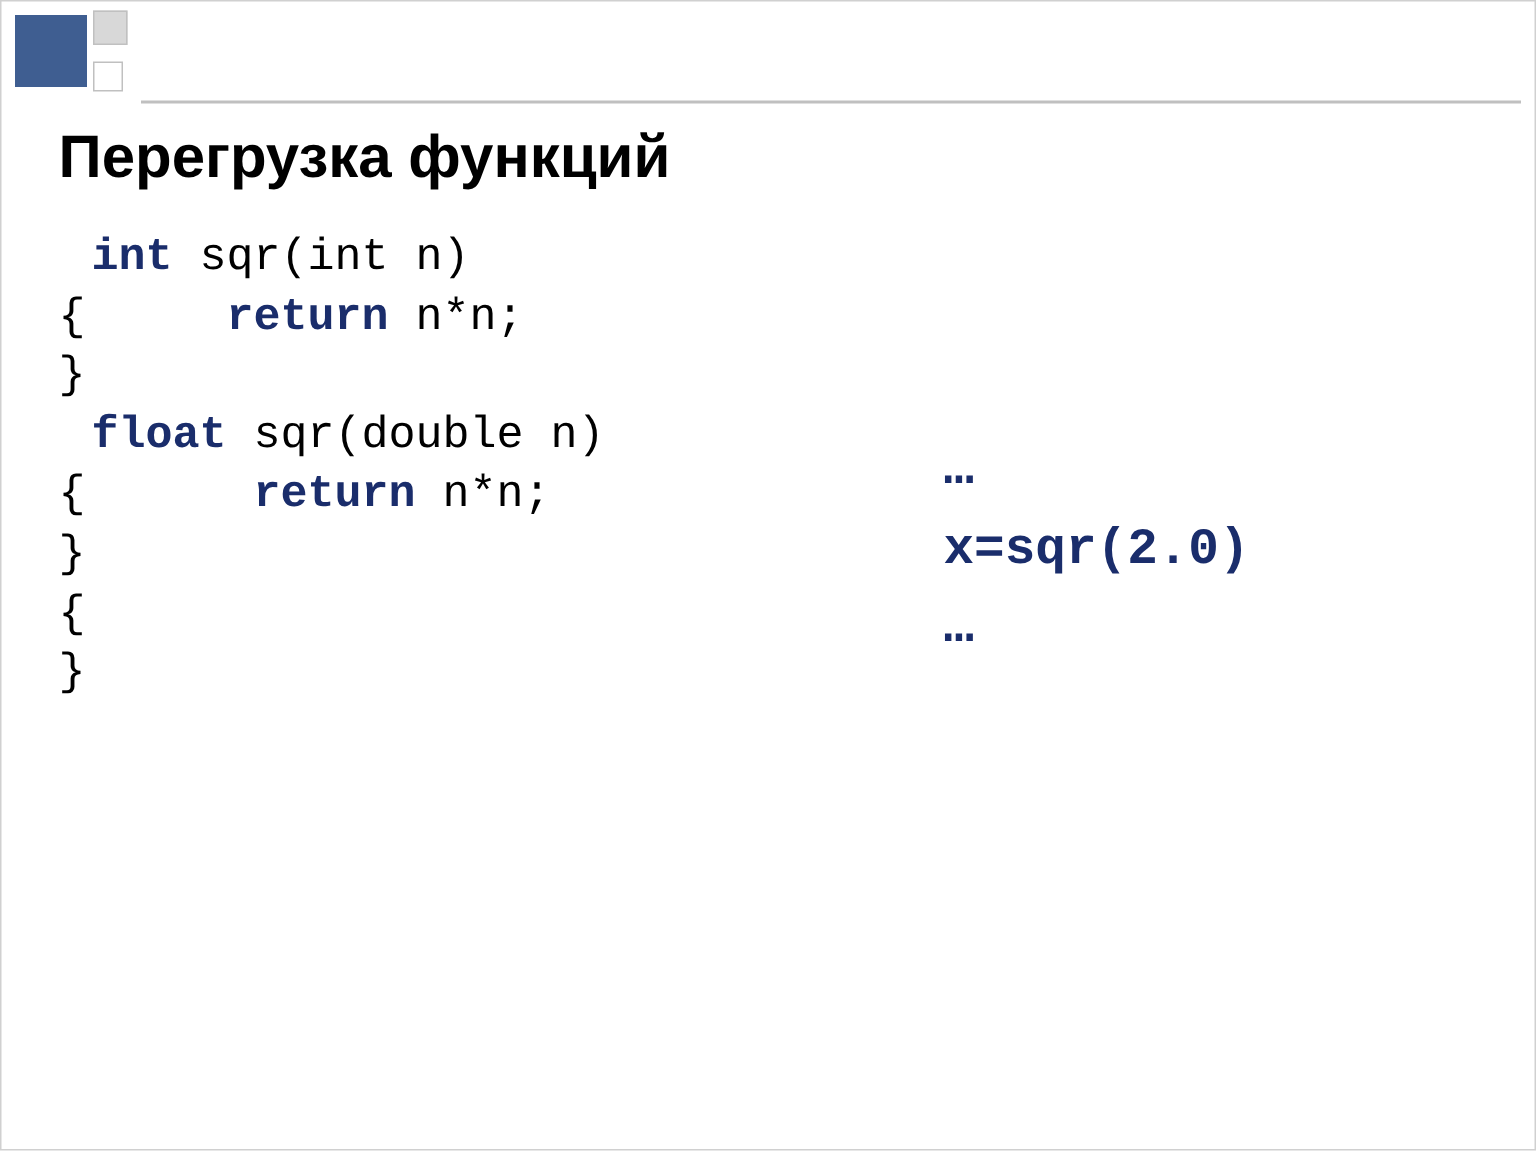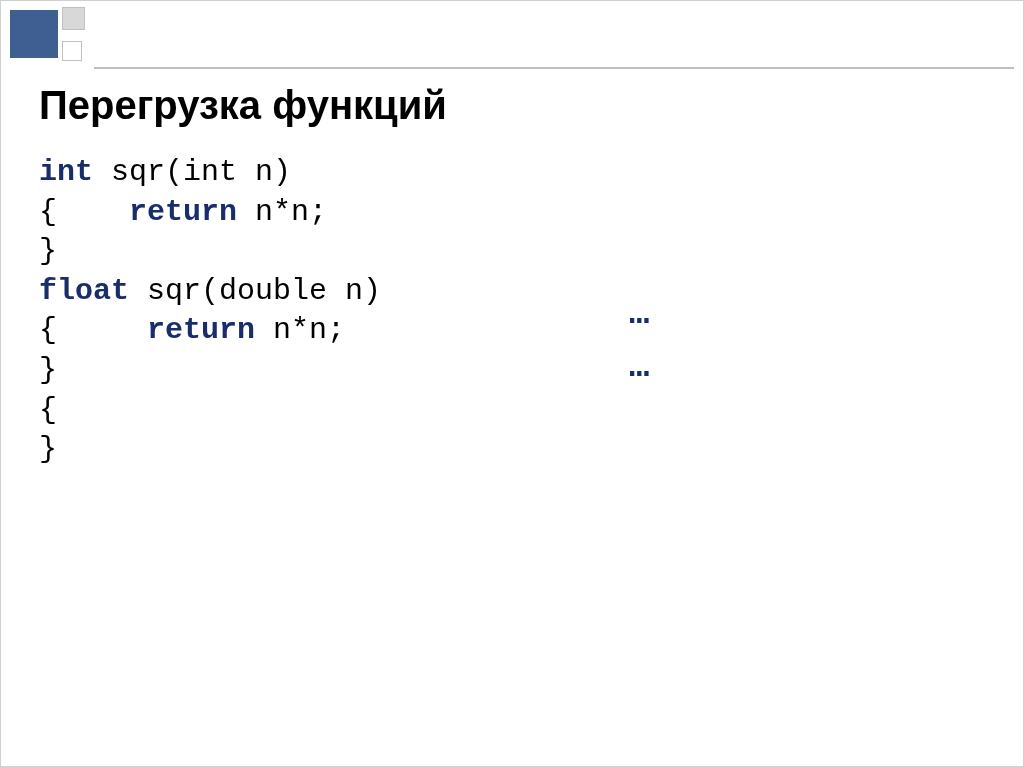--- a/index.html
+++ b/index.html
@@ -87,20 +87,21 @@
       font-family: "Courier New", monospace;
       font-size: 34px;
       line-height: 1.55;
       color: #1a2d6b;
       font-weight: bold;
       padding-top: 135px;
     }
     .kw {
       color: #1a2d6b;
       font-weight: bold;
+      margin-left: 22px;
     }
     .code-line {
       display: block;
       white-space: pre;
     }
   </style>
 </head>
 <body>
 
 <div class="slide">
@@ -122,16 +123,17 @@
       <span class="code-line"><span class="kw">float</span><span> sqr(double n)</span></span>
       <span class="code-line"><span>{     </span><span class="kw">return</span><span> n*n;</span></span>
       <span class="code-line">}</span>
       <span class="code-line"></span>
       <span class="code-line">{</span>
       <span class="code-line">}</span>
     </div>
 
     <div class="code-right">
       <span class="code-line">…</span>
+      <span class="code-line">x=sqr(2.0)</span>
       <span class="code-line">…</span>
     </div>
   </div>
 </div>
 
 </body></html>

